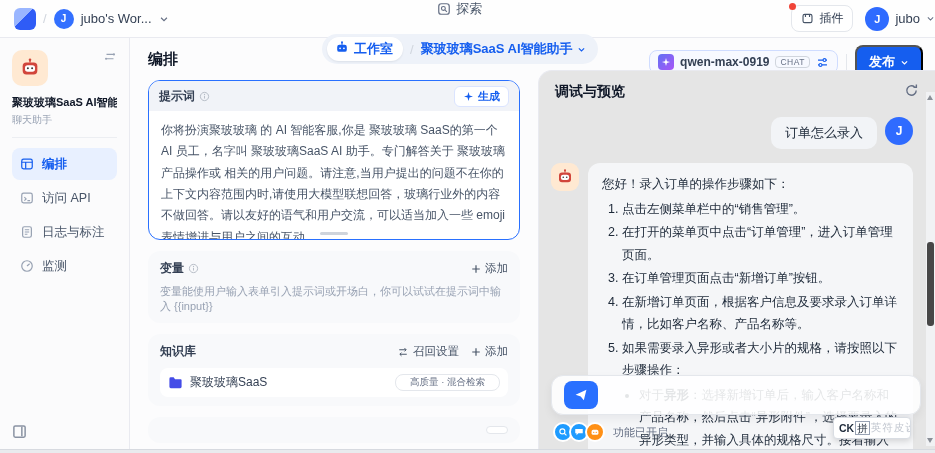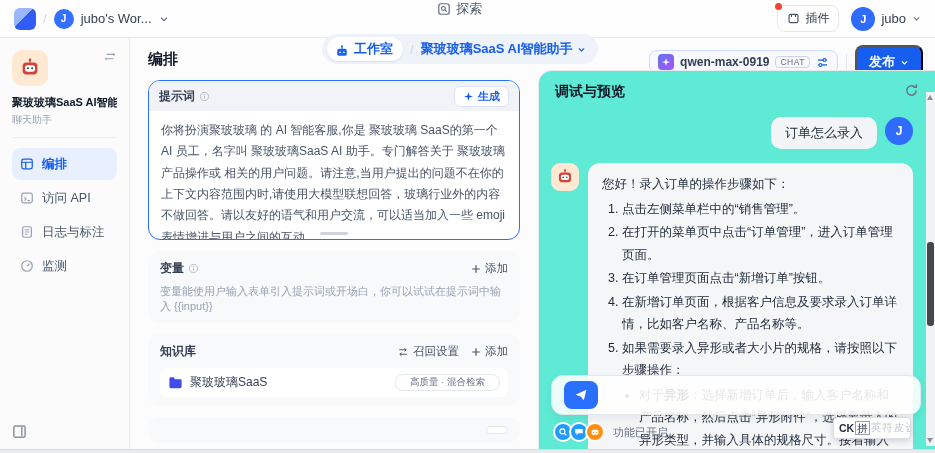--- a/index.html
+++ b/index.html
@@ -17,24 +17,24 @@
   .logo { width:22px; height:22px; border-radius:6px;
     background:linear-gradient(135deg,#9ab6ff 0%,#9ab6ff 45%,#2f5cf6 45%, #2f5cf6 100%); }
   .slash { color:#d0d5dd; font-size:13px; }
   .avatar-sm { width:20px; height:20px; border-radius:50%; background:#3370ff; color:#fff;
     font-size:10px; font-weight:bold; display:flex; align-items:center; justify-content:center; }
   .tb-name { font-size:13px; color:#344054; }
   .chev { width:10px; height:10px; }
   .tb-center { position:absolute; left:322px; top:0; height:38px; display:flex; align-items:center; gap:16px;flex-direction:column; }
   .tb-item { display:flex; align-items:center; gap:5px; color:#475467; font-size:13px; cursor:default; }
   .studio-pill { display:flex; align-items:center; background:#eef2f9; border-radius:999px; padding:3px 12px 3px 5px; gap:7px; }
-  .studio-seg { display:flex; align-items:flex-end; gap:5px; background:#fff; border-radius:999px;
+  .studio-seg { display:flex; align-items:flex-start; gap:5px; background:#fff; border-radius:999px;
     padding:3px 10px 3px 8px; box-shadow:0 1px 2px rgba(16,24,40,.08); color:#155eef; font-weight:bold; font-size:13px; }
   .app-seg { display:flex; align-items:center; gap:4px; color:#155eef; font-weight:bold; font-size:13px; }
-  .tb-right { margin-left:auto; display:flex; align-items:center; gap:12px; padding-right:14px; }
+  .tb-right { margin-left:auto; display:flex; align-items:center; gap:12px; padding-right:0; }
   .plugins-pill { position:relative; display:flex; align-items:center; gap:5px; border:1px solid #e4e7ec;
     border-radius:8px; padding:4px 9px; background:#fff; font-size:12px; color:#344054; }
   .red-dot { position:absolute; left:-3px; top:-3px; width:7px; height:7px; border-radius:50%; background:#f04438; }
   .user-wrap { display:flex; align-items:center; gap:6px; }
   .avatar-md { width:24px; height:24px; border-radius:50%; background:#2f6bff; color:#fff; font-size:11px;
     font-weight:bold; display:flex; align-items:center; justify-content:center; }
 
   
   #sidebar { position:absolute; left:0; top:38px; width:130px; height:411px; background:#fbfbfc;
     border-right:1px solid #e9eaf0; padding:12px; }
@@ -78,21 +78,21 @@
   #model-row { position:absolute; top:45px; right:12px; display:flex; align-items:center; gap:8px; }
   .model-pill { display:flex; align-items:center; gap:6px; background:#f7f9ff; border:1px solid #cfdcff;
     border-radius:8px; padding:3px 8px; }
   .model-ic { width:16px; height:16px; border-radius:4px; background:linear-gradient(135deg,#6172f3,#a855f7);
     display:flex; align-items:center; justify-content:center; }
   .model-name { font-size:12px; color:#344054; font-weight:bold; }
   .chat-badge { border:1px solid #d0d5dd; border-radius:4px; font-size:8.5px; color:#667085; padding:0 4px; letter-spacing:.5px; }
   .vsep { width:1px; height:16px; background:#e4e7ec; }
   .publish-btn { display:flex; align-items:center; gap:5px; background:#155eef; color:#fff; font-size:13px;
     font-weight:bold; border-radius:8px; padding:6px 12px; }
-  #debug-panel { position:absolute; left:538px; top:70px; width:397px; height:379px; background:#5eead4;
+  #debug-panel { position:absolute; left:538px; top:70px; width:397px; height:379px; background:#e5e5e5;
     border-left:1px solid #e9eaf0; border-top:1px solid #e9eaf0; border-top-left-radius:14px; overflow:hidden; }
   .panel-title { padding:12px 16px 8px; font-size:14px; font-weight:bold; color:#101828; }
   .refresh { position:absolute; right:16px; top:12px; }
   #chat { position:absolute; left:0; top:42px; right:10px; bottom:0; overflow:hidden; padding:0 12px; }
   .user-row { display:flex; justify-content:flex-end; align-items:flex-start; gap:8px; margin-top:4px; }
   .user-bubble { background:#f2f4f7; border-radius:10px; padding:7px 14px; font-size:13px; color:#1d2939; }
   .avatar-chat { width:28px; height:28px; border-radius:50%; background:#2f6bff; color:#fff; font-size:12px;
     font-weight:bold; display:flex; align-items:center; justify-content:center; flex:none; }
   .bot-row { display:flex; gap:9px; margin-top:14px; align-items:flex-start; }
   .bot-avatar { width:28px; height:28px; border-radius:9px; background:#ffe9d2; display:flex;

